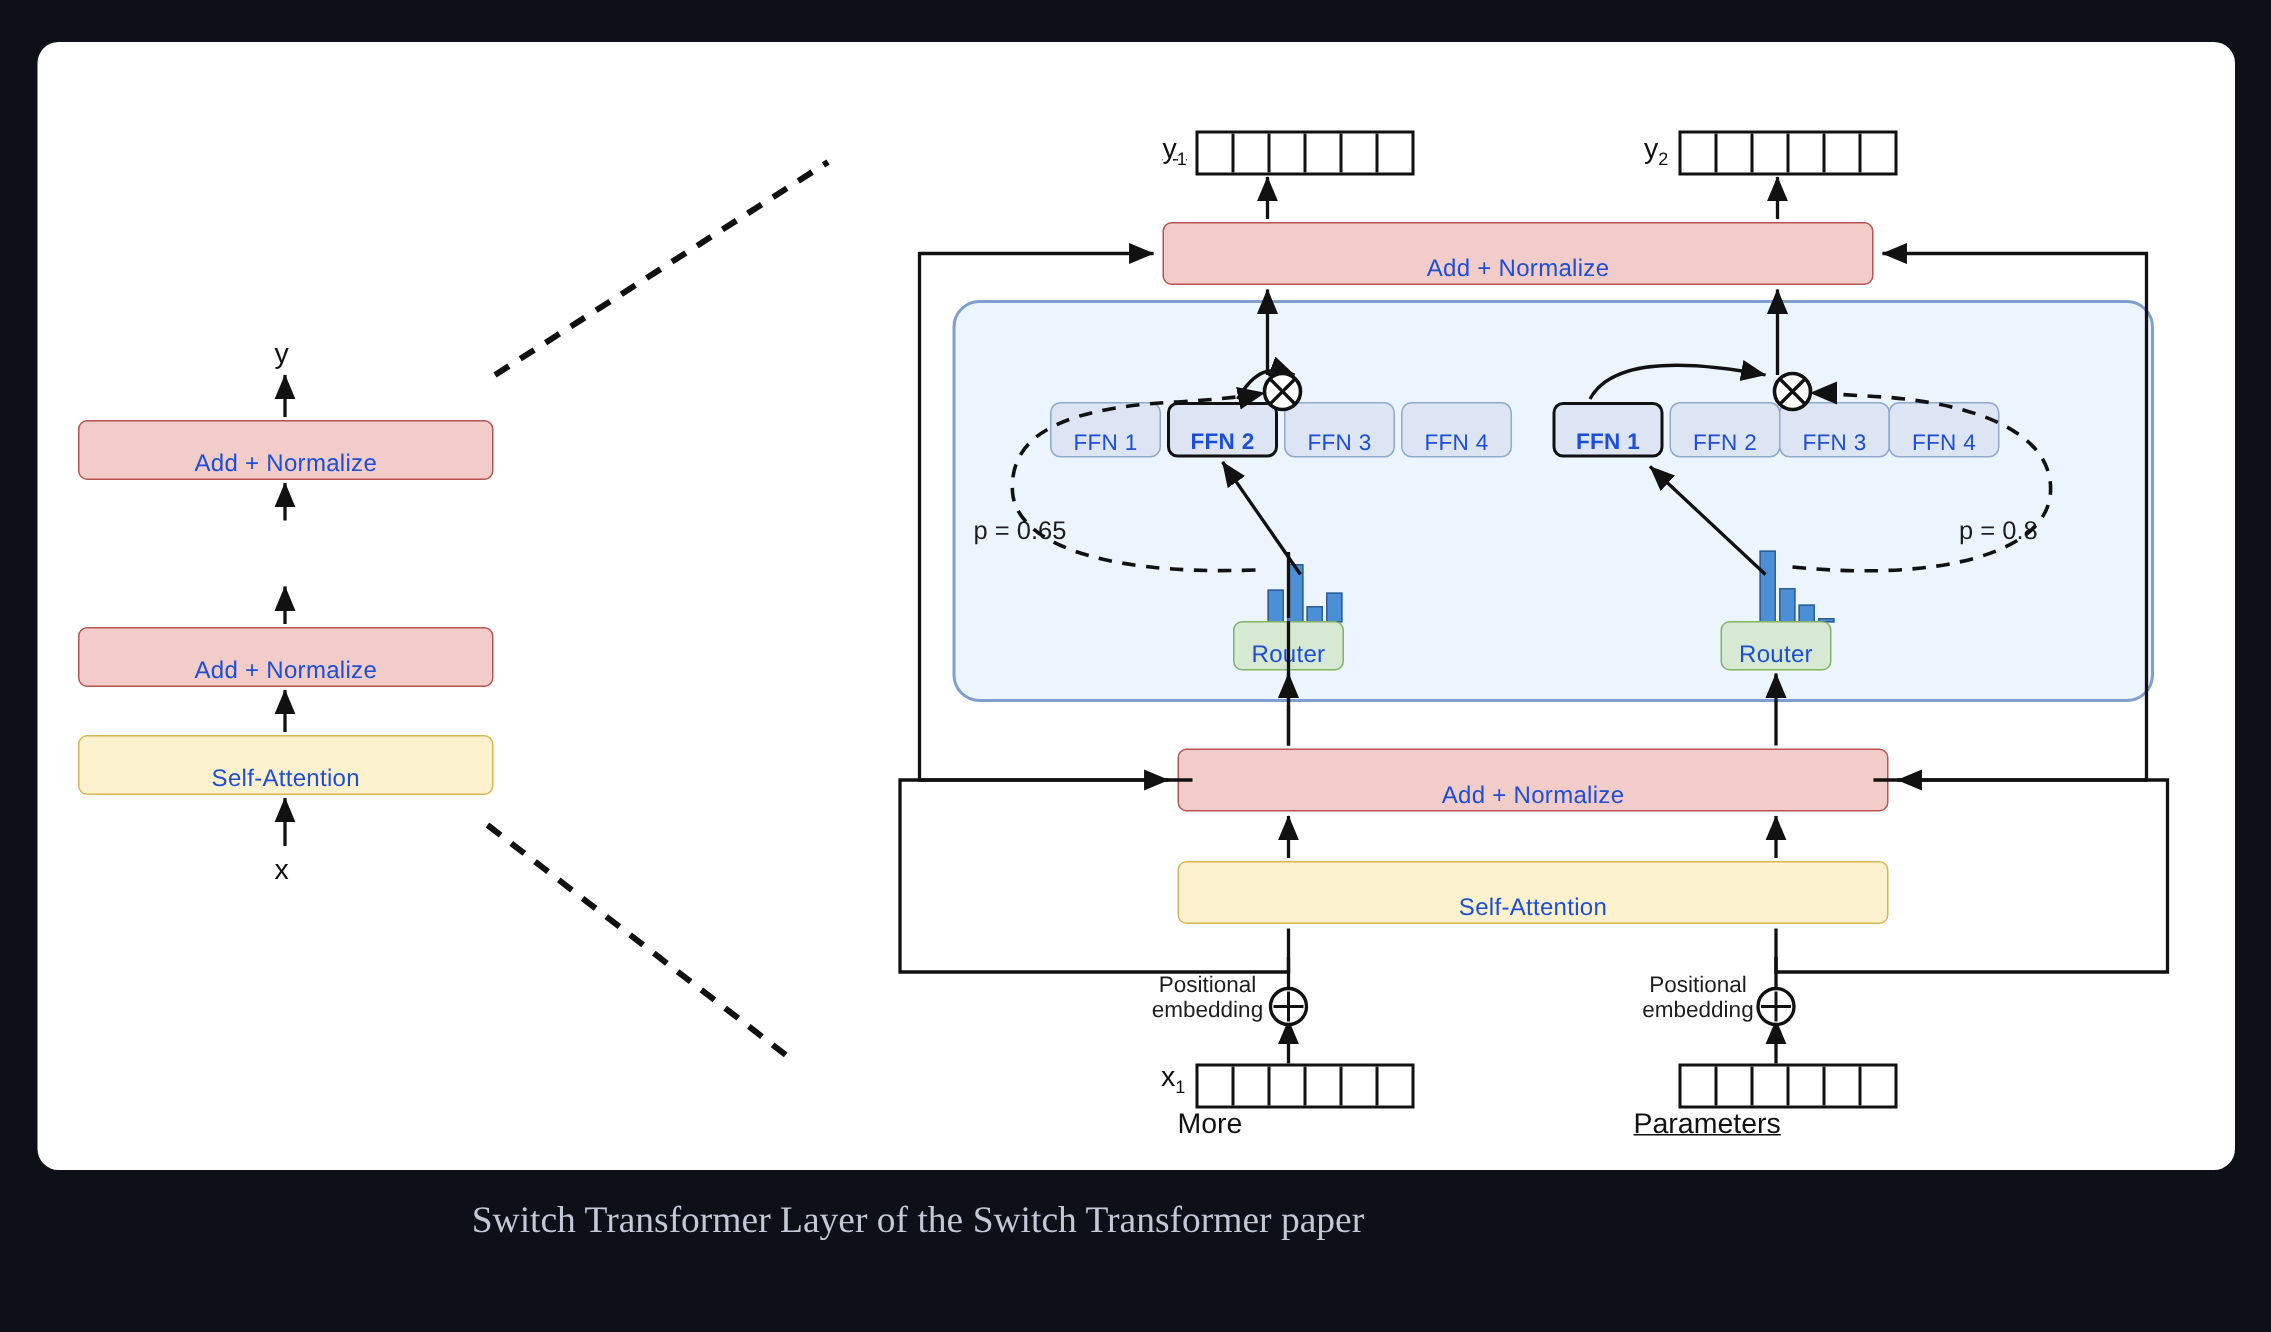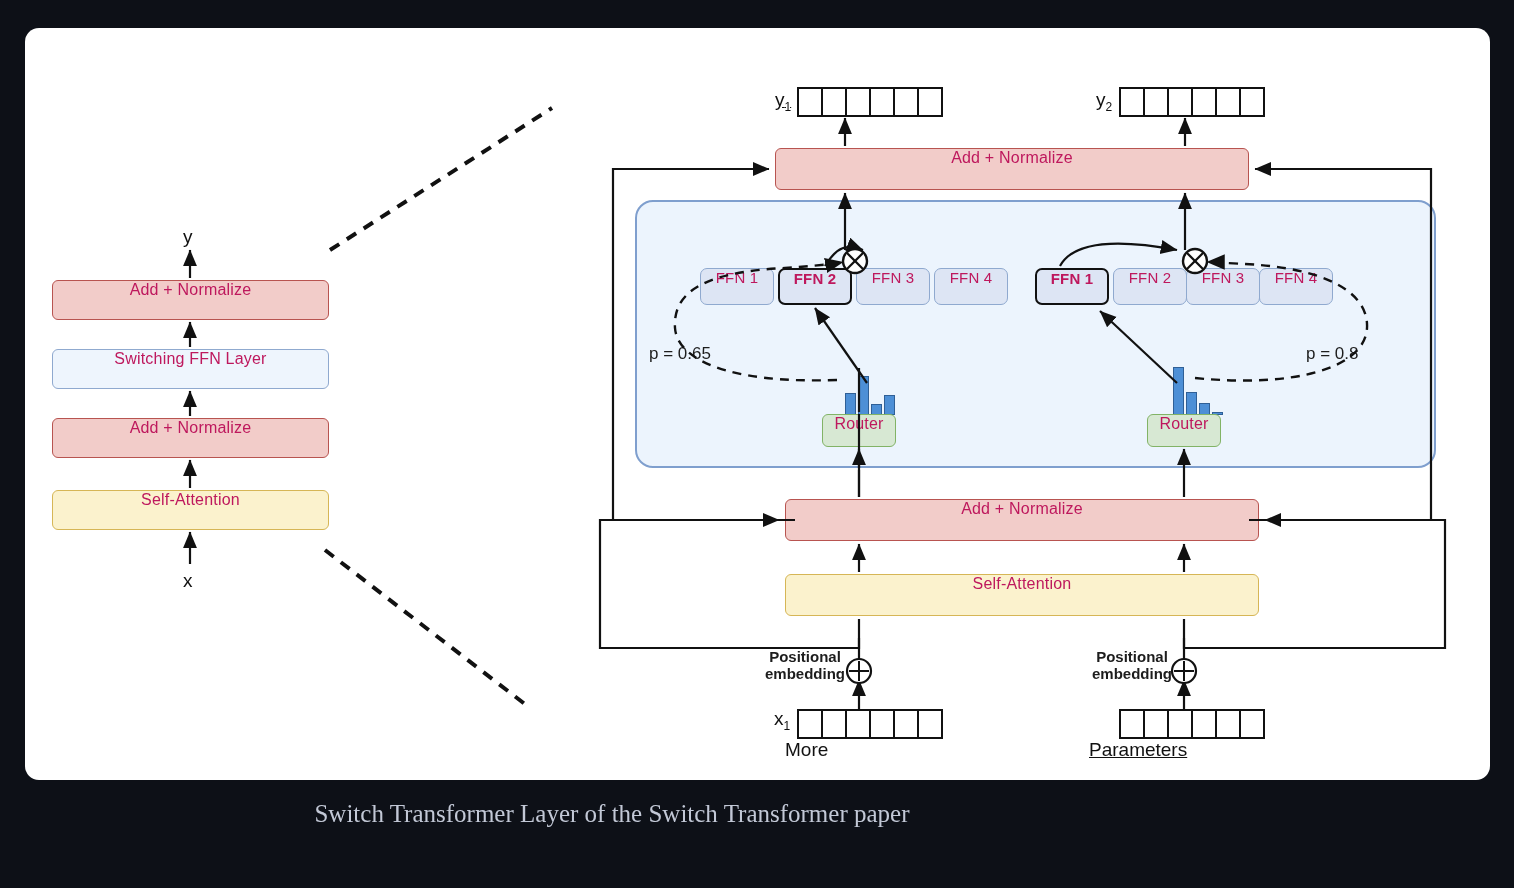--- a/index.html
+++ b/index.html
@@ -4,33 +4,33 @@
 <style>
   html,body{margin:0;padding:0;background:#0d1017;}
   body{width:1514px;height:888px;overflow:hidden;font-family:"Liberation Sans",sans-serif;}
   #root{position:relative;width:1514px;height:888px;background:#0d1017;}
 
   .card{position:absolute;left:25px;top:28px;width:1465px;height:752px;background:#ffffff;border-radius:14px;}
 
   .fig{position:absolute;left:0;top:0;width:1465px;height:752px;}
 
   
-  .box{position:absolute;box-sizing:border-box;display:flex;align-items:flex-start;justify-content:center;
-       border-radius:6px;font-size:16px;color:#be185d;letter-spacing:.2px;}
+  .box{position:absolute;box-sizing:border-box;display:flex;align-items:flex-end;justify-content:center;
+       border-radius:6px;font-size:16px;color:#1d4ed8;letter-spacing:.2px;}
   .pink{background:#f2ccc9;border:1.6px solid #b85450;}
   .yellow{background:#fbf2cd;border:1.6px solid #d6b656;}
   .lblue{background:#eef5fd;border:1.6px solid #8fa9cf;}
   .green{background:#d7e8d3;border:1.6px solid #82b366;}
   .ffn{background:#dde5f4;border:1.5px solid #8fa9cf;border-radius:7px;font-size:15px;}
   .ffn.sel{border:2.6px solid #111;font-weight:bold;background:#dde5f4;}
 
   .bigblue{position:absolute;box-sizing:border-box;background:#ecf4fd;border:2.4px solid #7f9fce;border-radius:18px;}
 
   .lbl{position:absolute;color:#1d1d1d;font-size:16px;white-space:nowrap;}
-  .lbl.small{font-size:15px;line-height:17px;text-align:center;font-weight:bold;}
+  .lbl.small{font-size:15px;line-height:17px;text-align:center;}
   .var{position:absolute;font-size:19px;color:#111;}
   .var sub{font-size:12px;}
   .word{position:absolute;font-size:19px;color:#111;}
 
   
   .vec{position:absolute;display:flex;box-sizing:border-box;border:2px solid #111;background:#fff;}
   .vec i{display:block;width:22px;height:26px;border-right:2px solid #111;}
   .vec i:last-child{border-right:none;}
 
   svg.overlay{position:absolute;left:0;top:0;width:1465px;height:752px;pointer-events:none;}
@@ -49,23 +49,20 @@
 
   <div class="card">
     <div class="fig">
 
       <div class="var" style="left:158px;top:198px;">y</div>
 
       <div class="box pink" style="left:27px;top:252px;width:277px;height:40px;">
         <span>Add + Normalize</span>
       </div>
 
-      <div class="box lblue" style="left:27px;top:321px;width:277px;height:40px;">
-        <span>Switching FFN Layer</span>
-      </div>
 
       <div class="box pink" style="left:27px;top:390px;width:277px;height:40px;">
         <span>Add + Normalize</span>
       </div>
 
       <div class="box yellow" style="left:27px;top:462px;width:277px;height:40px;">
         <span>Self-Attention</span>
       </div>
 
       <div class="var" style="left:158px;top:542px;">x</div>

